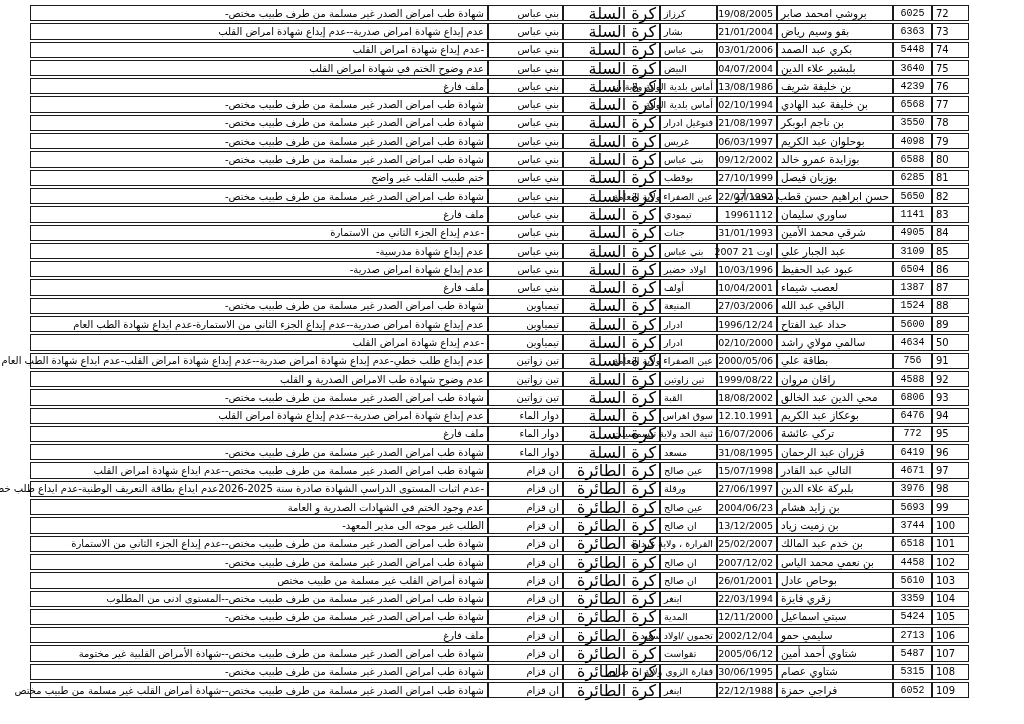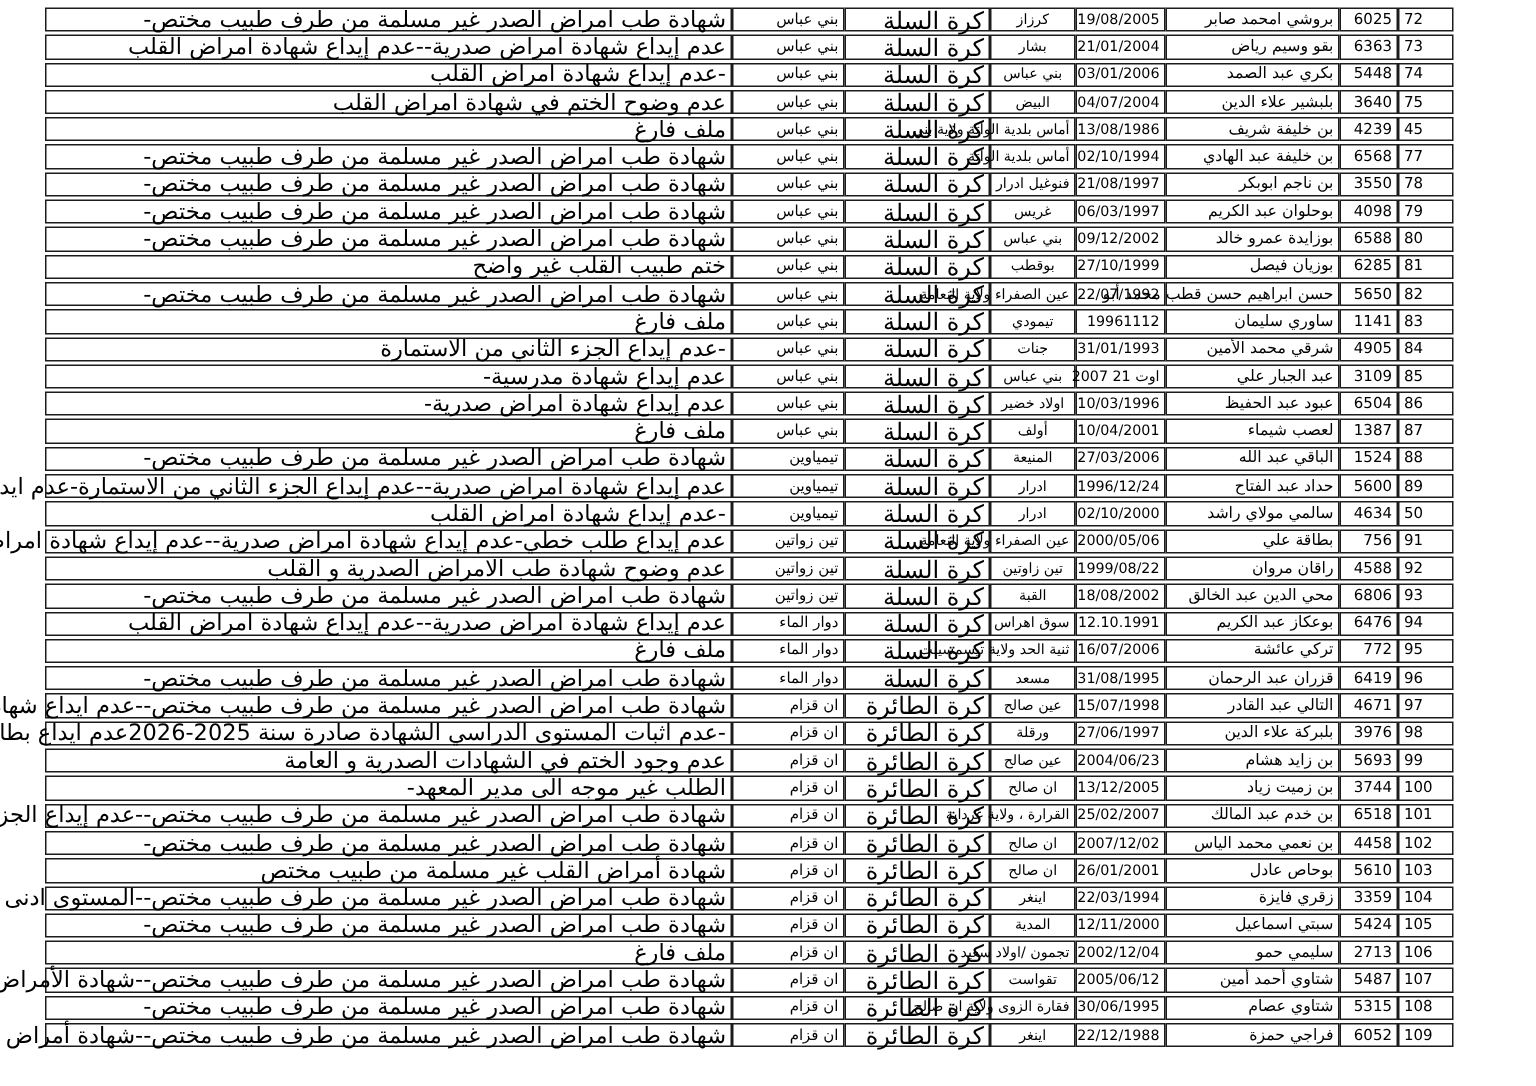--- a/index.html
+++ b/index.html
@@ -10,29 +10,29 @@
     border-collapse:separate;border-spacing:0 2.4px;
     table-layout:fixed;direction:rtl;
   }
   td{
     border:1px solid #1c1c1c;
     height:14.3px;line-height:13px;
     font-size:10.5px;color:#000;
     padding:0 3px;vertical-align:middle;
     white-space:nowrap;overflow:visible;
   }
-  td.c{font-size:10px;}
+  td.c{text-align:center;font-size:10px;font-family:Liberation Mono, monospace;}
   td.num{text-align:left;font-size:10px;}
-  td.name{text-align:right;}
+  td.name{text-align:left;}
   td.date{text-align:right;font-size:9.5px;}
   tr.m td.date{text-align:center;}
-  td.place{text-align:center;font-size:9.5px;margin-top:24px;}
+  td.place{text-align:left;font-size:9.5px;margin-top:24px;}
   td.sport{text-align:right;font-size:16px;}
   td.branch{text-align:right;font-size:10px;}
-  td.reason{text-align:right;font-size:15px;}
+  td.reason{text-align:right;font-size:10px;}
 </style>
 </head>
 <body>
 
 <div class="page">
   <table class="doc">
     <colgroup>
       <col style="width:37px">
       <col style="width:39px">
       <col style="width:116px">
@@ -77,21 +77,21 @@
     <td class="num">75</td>
     <td class="c">3640</td>
     <td class="name">بلبشير علاء الدين</td>
     <td class="date">04/07/2004</td>
     <td class="place">البيض</td>
     <td class="sport">كرة السلة</td>
     <td class="branch">بني عباس</td>
     <td class="reason">عدم وضوح الختم في شهادة امراض القلب</td>
   </tr>
         <tr>
-    <td class="num">45</td>
+    <td class="num">76</td>
     <td class="c">4239</td>
     <td class="name">بن خليفة شريف</td>
     <td class="date">13/08/1986</td>
     <td class="place">أماس بلدية الواتة ولاية بني</td>
     <td class="sport">كرة السلة</td>
     <td class="branch">بني عباس</td>
     <td class="reason">ملف فارغ</td>
   </tr>
         <tr>
     <td class="num">77</td>

